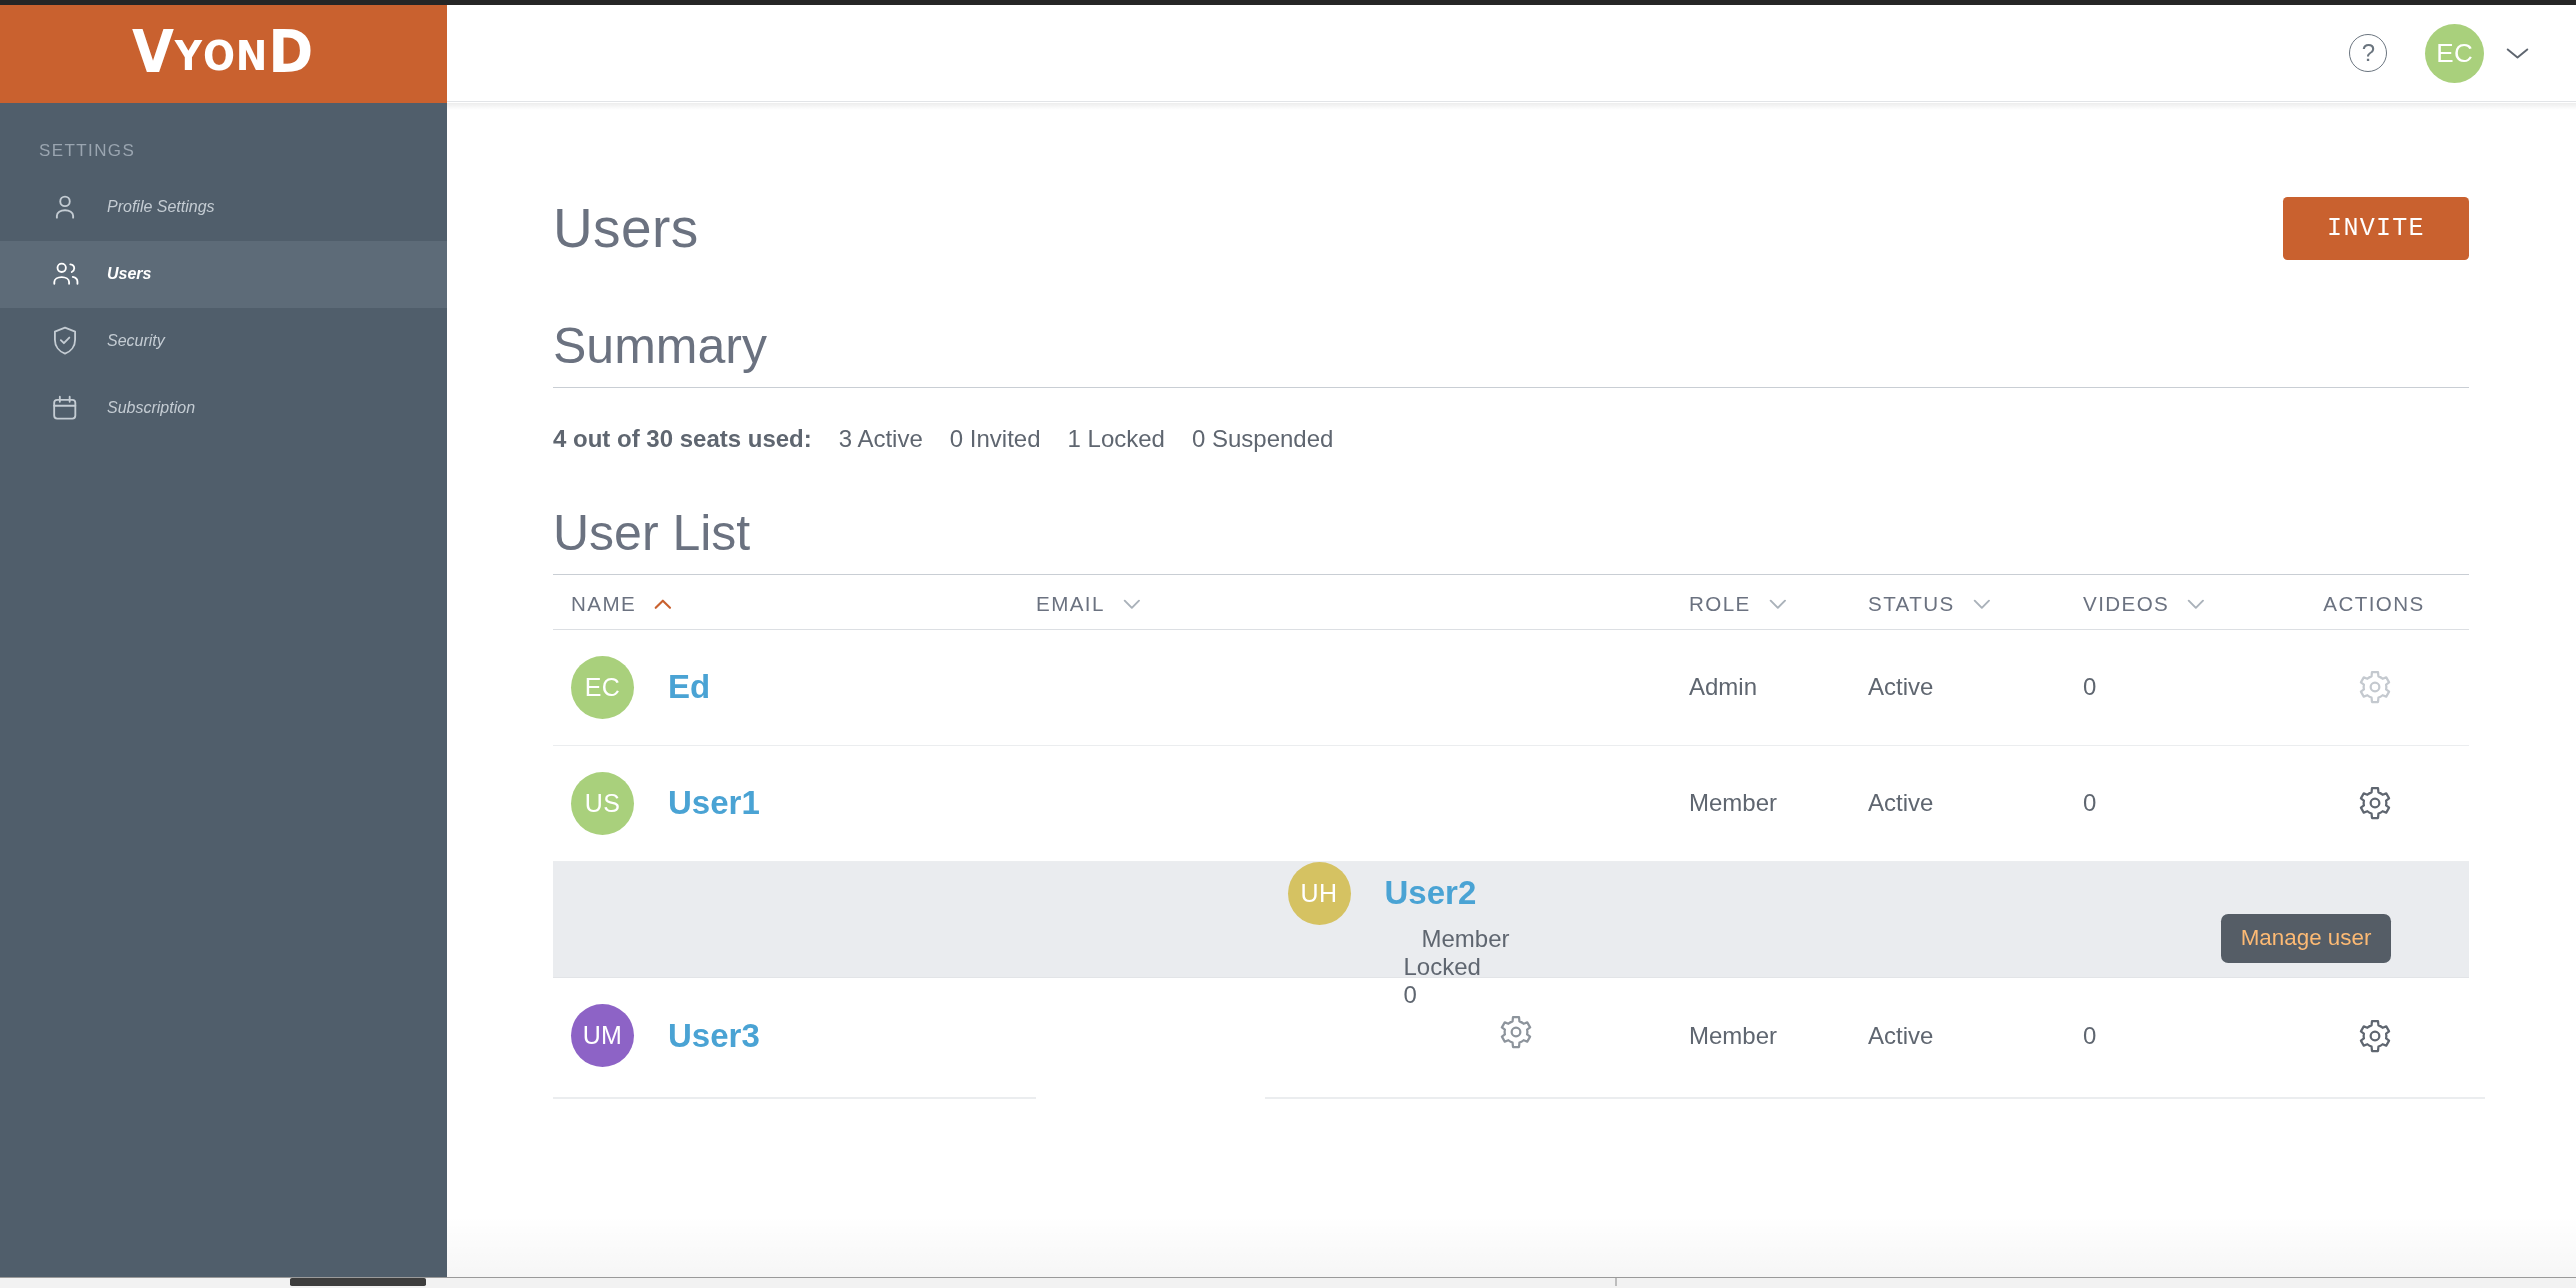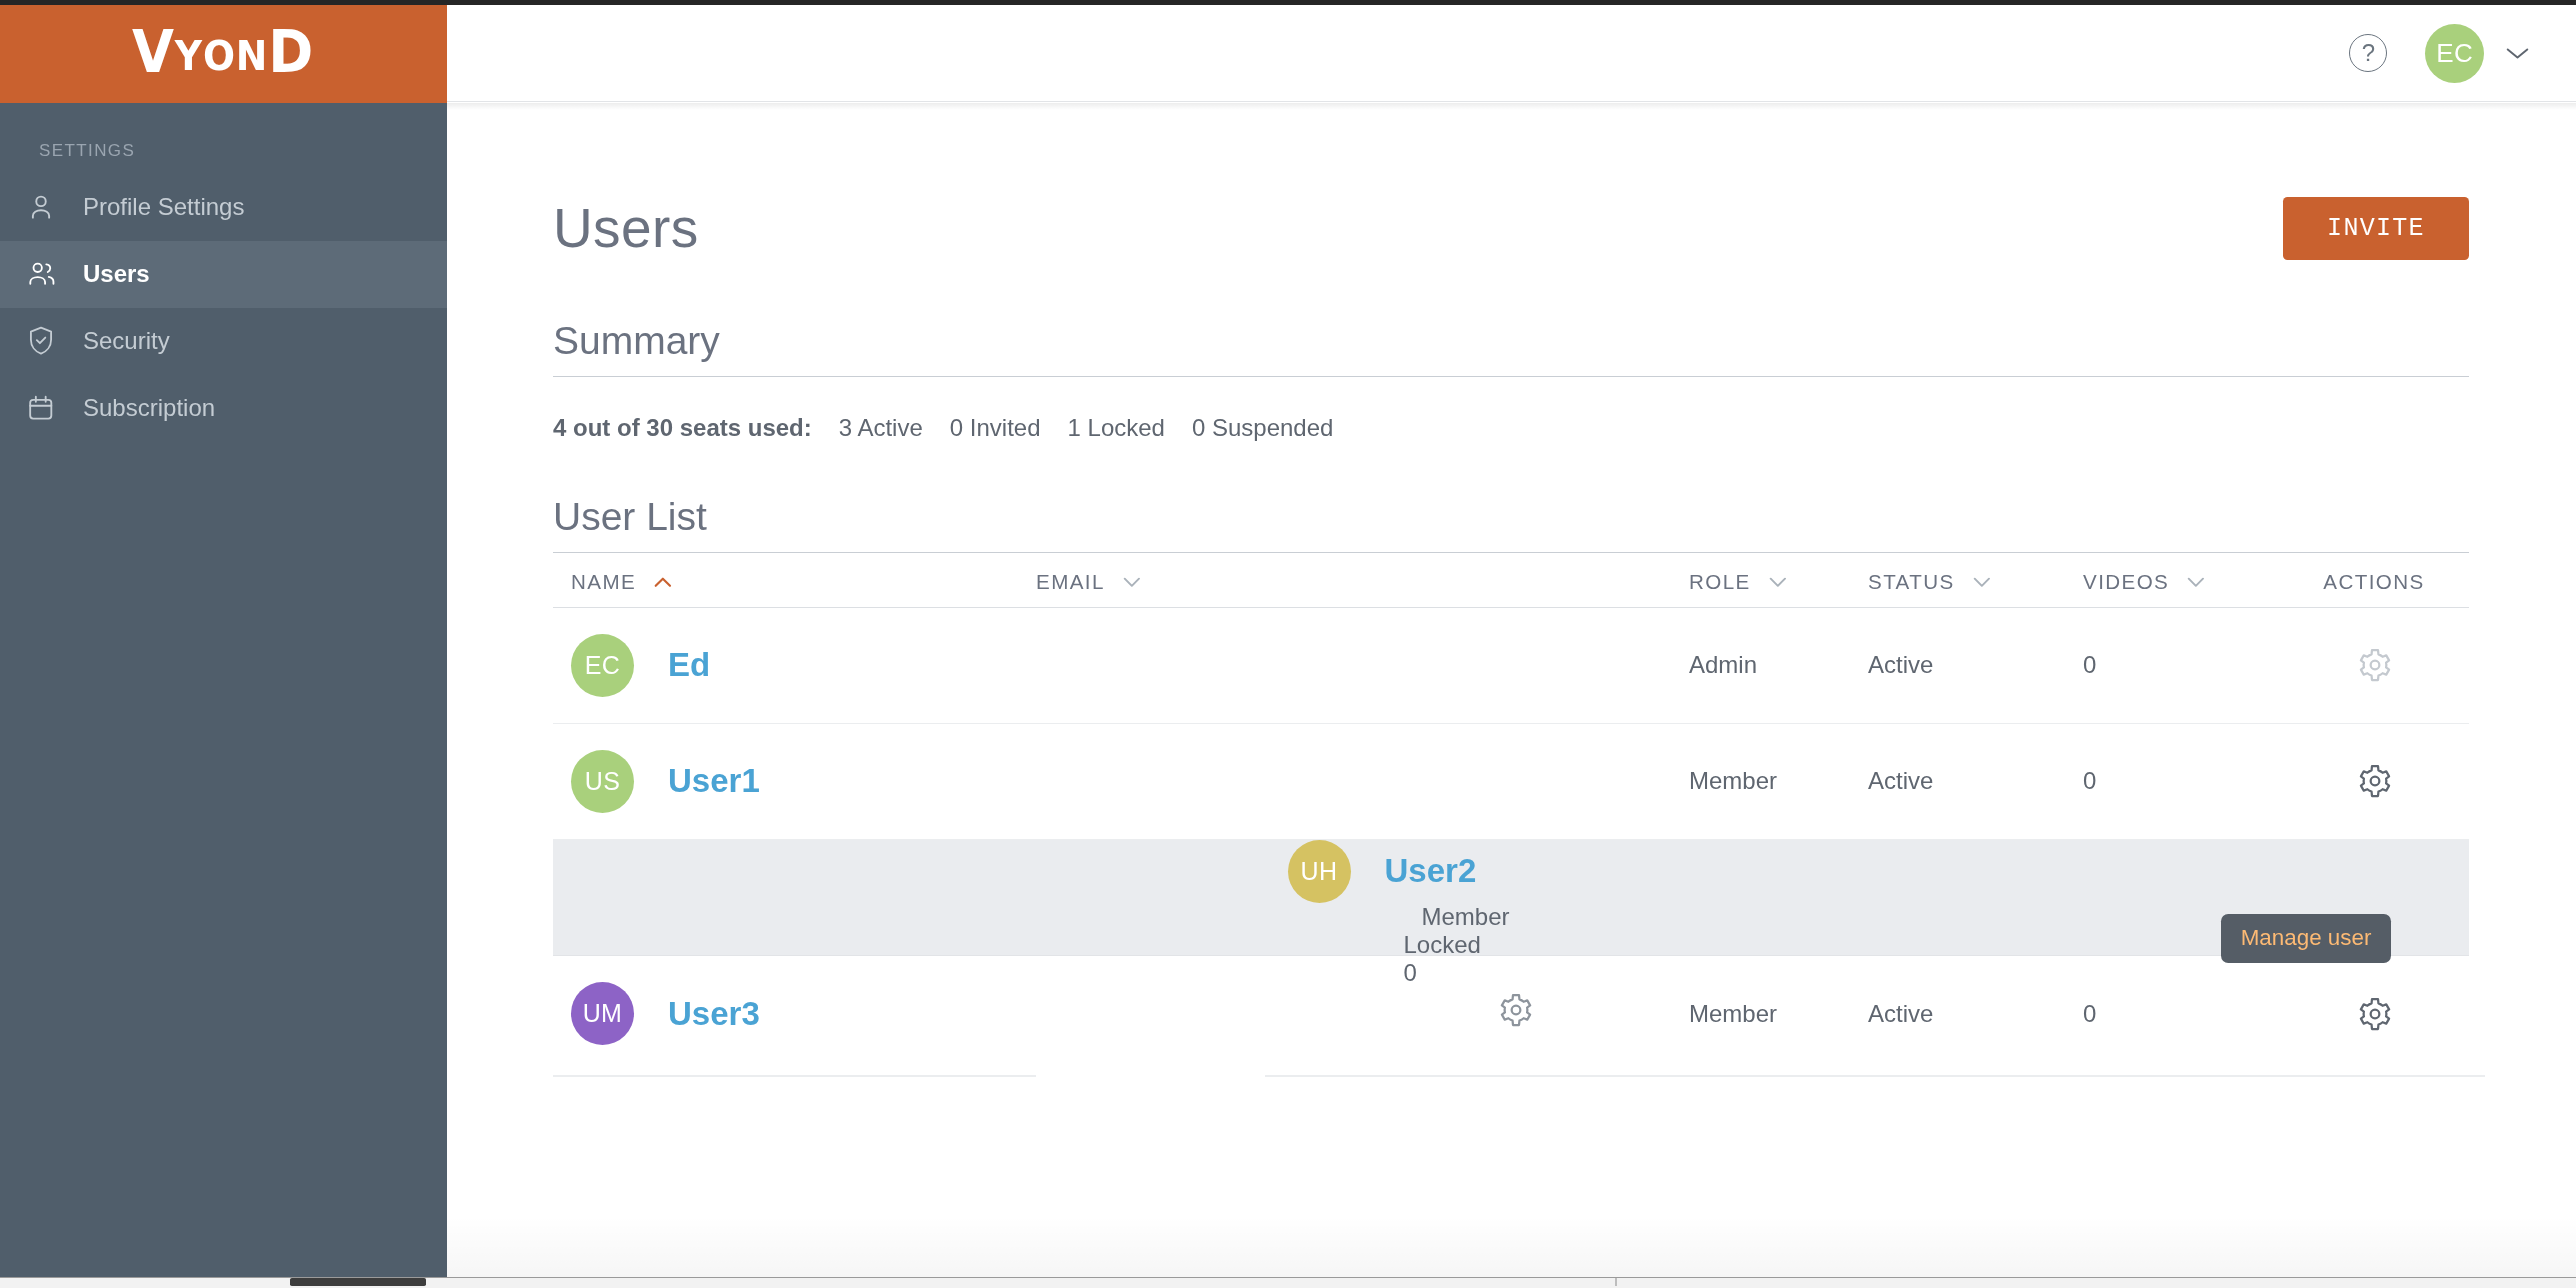--- a/index.html
+++ b/index.html
@@ -64,24 +64,25 @@
     color: #9aa5b0;
     font-size: 17px;
     letter-spacing: 1.4px;
     padding: 38px 0 12.5px 39px;
   }
 
   .nav-item {
     height: 67px;
     display: flex;
     align-items: center;
-    padding-left: 26px;
+    padding-left: 50px;
     color: #c4ccd3;
-    font-size: 24px;
-    cursor: pointer;
+    font-size: 16px;
+    cursor: pointer;
+    font-style: italic;
   }
   .nav-item .nav-ico {
     width: 39px;
     height: 36px;
     margin-right: 18px;
     display: flex;
     align-items: center;
     justify-content: flex-start;
     flex: 0 0 auto;
   }
@@ -185,21 +186,21 @@
     border-radius: 4.5px;
     font-size: 25px;
     letter-spacing: 1.3px;
     width: 186px;
     height: 63px;
     cursor: pointer;
     font-family: Liberation Mono, monospace;
   }
 
   .section-title {
-    font-size: 39px;
+    font-size: 50px;
     color: #6b7280;
     font-weight: 300;
     margin: 0 0 0 106px;
     line-height: 1;
   }
 
   .rule {
     height: 0.9px;
     background: #c9ced4;
     margin: 16px 107px 0 106px;

